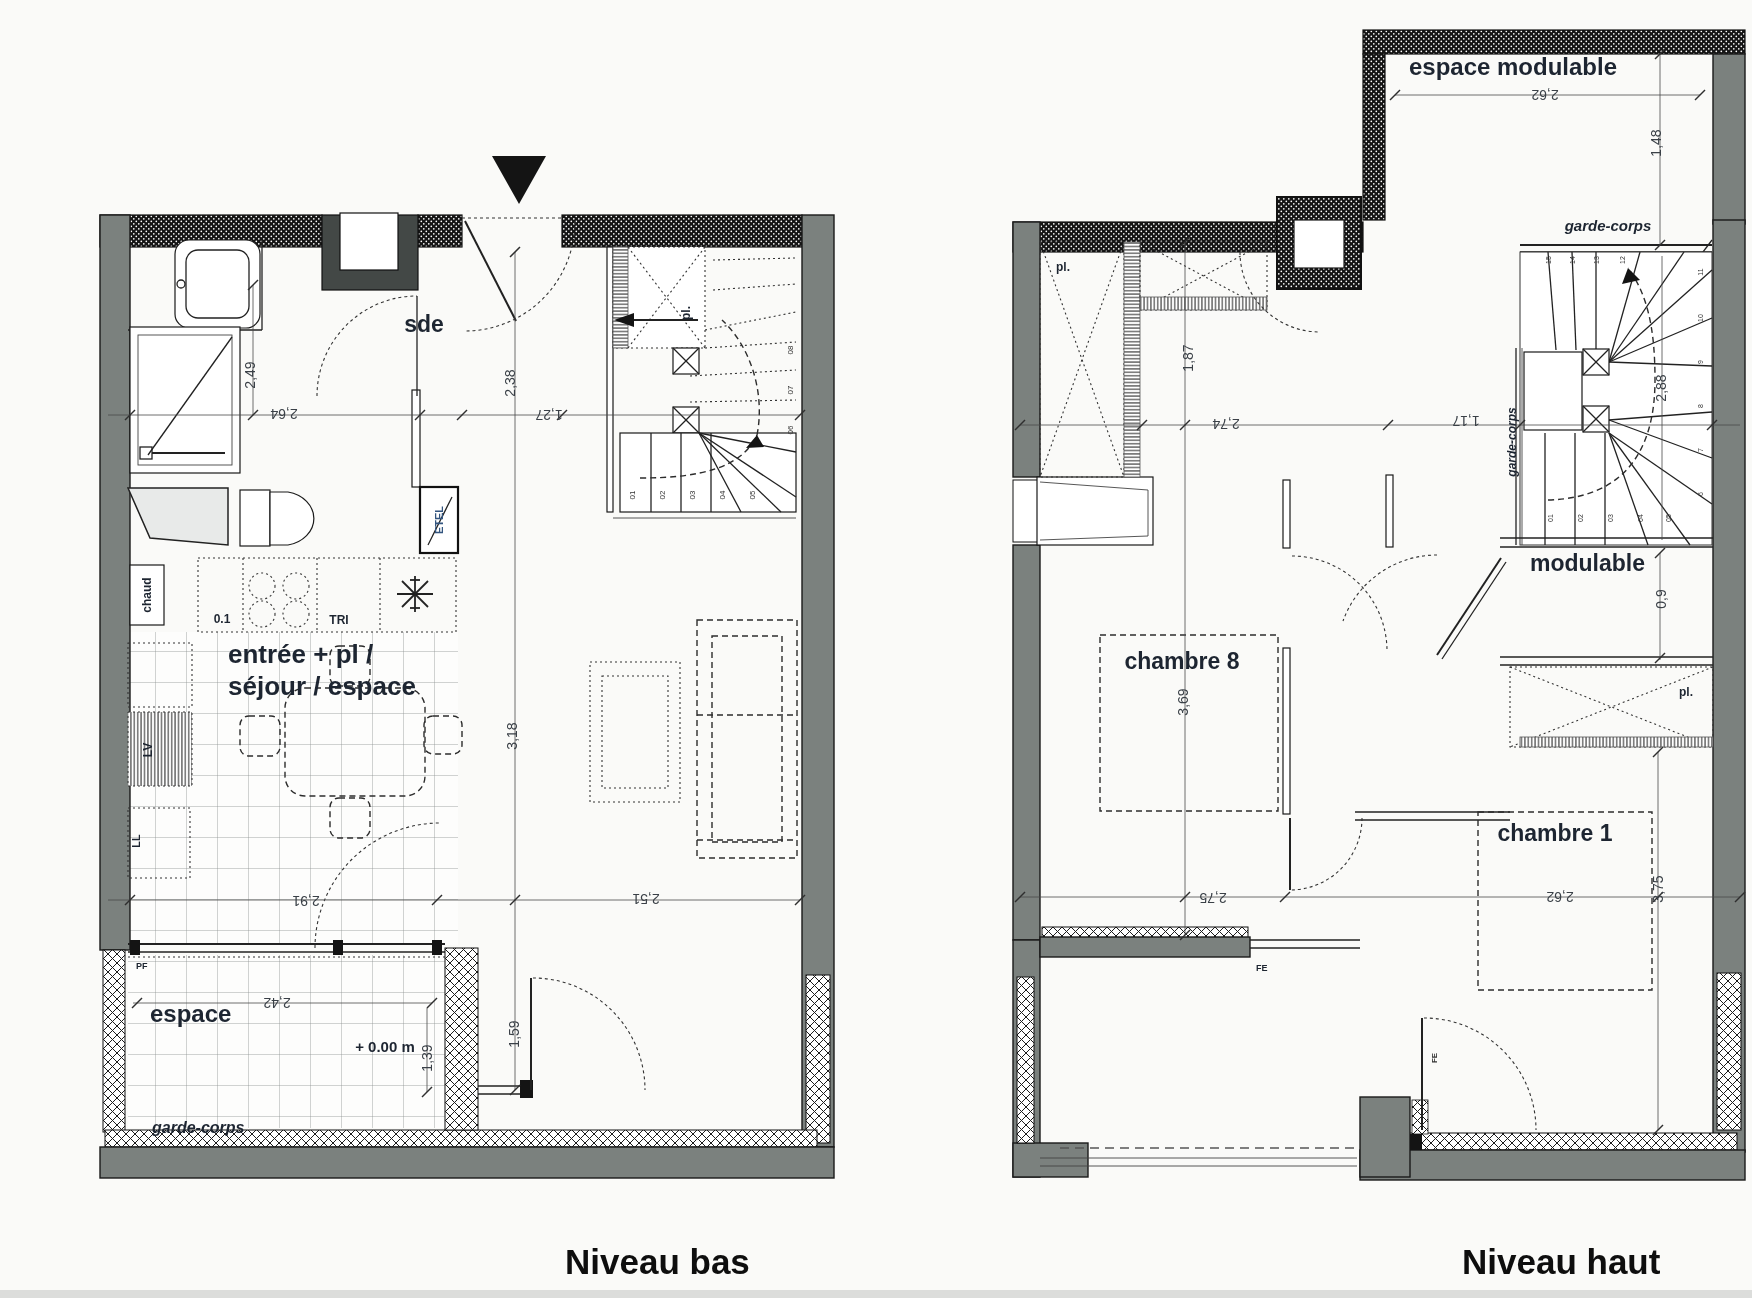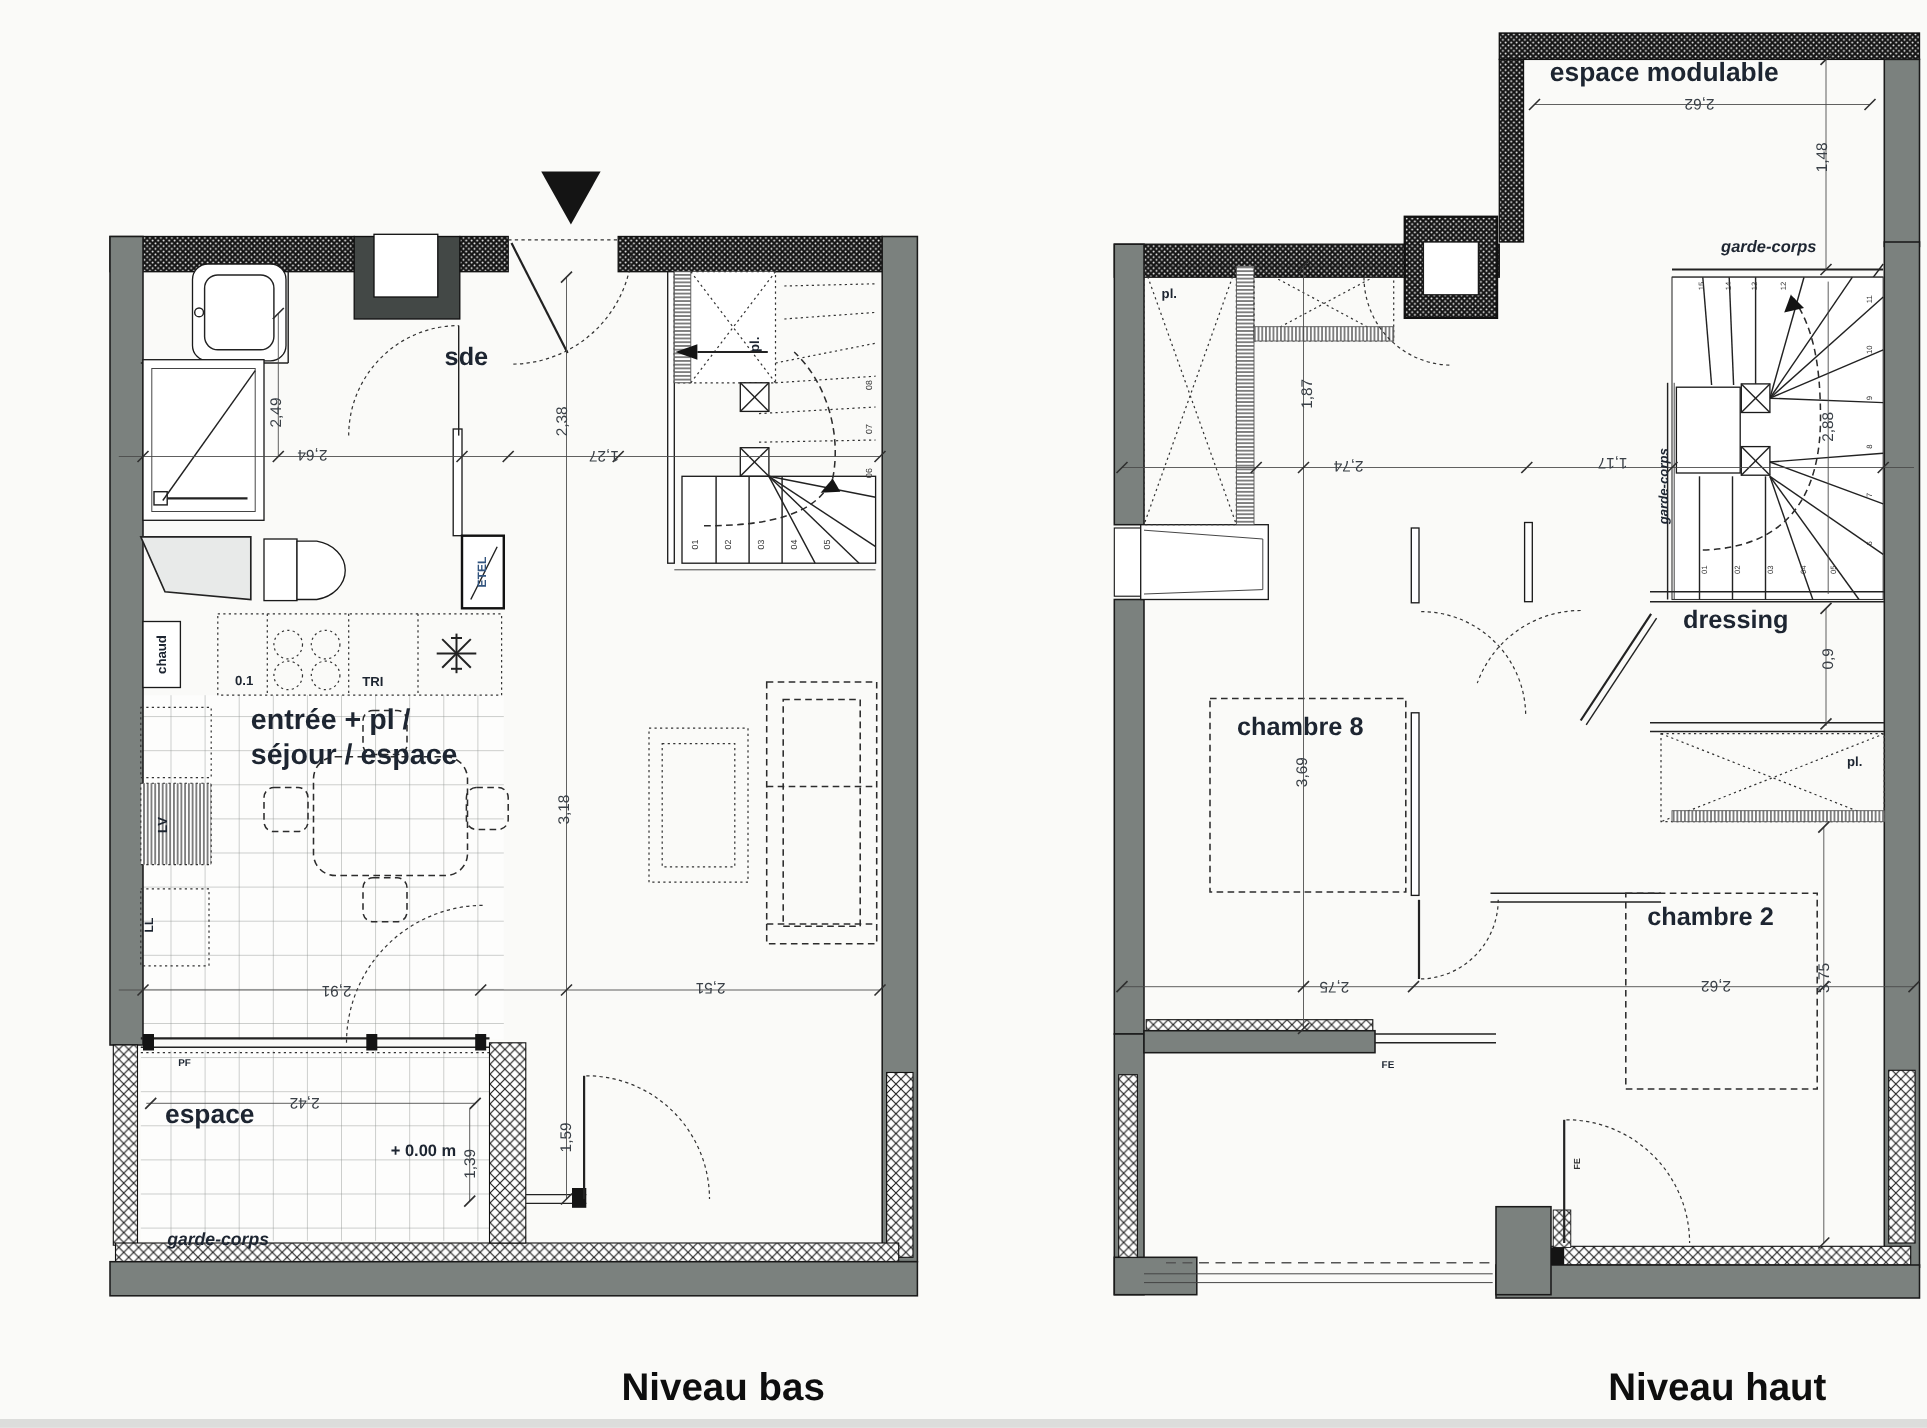--- a/index.html
+++ b/index.html
@@ -393,21 +393,21 @@
 <span class="t la b f21" style="left:228px;top:654px">entrée + pl /</span>
 <span class="t la b f21" style="left:228px;top:686px">séjour / espace</span>
 <span class="t la b f24" style="left:150px;top:1014px">espace</span>
 <span class="t la b i f16" style="left:152px;top:1128px">garde-corps</span>
 <span class="t b f12 r90" style="left:147px;top:595px">chaud</span>
 <span class="t b f12" style="left:222px;top:619px">0.1</span>
 <span class="t b f12" style="left:339px;top:620px">TRI</span>
 <span class="t b f11 r90 blue" style="left:439px;top:520px">ETEL</span>
 <span class="t b f12 r90" style="left:148px;top:750px">LV</span>
 <span class="t b f11 r90" style="left:136px;top:841px">LL</span>
-<span class="t la b f9" style="left:162px;top:966px">PF</span>
+<span class="t la b f9" style="left:136px;top:966px">PF</span>
 <span class="t b f15" style="left:385px;top:1046px">+ 0.00 m</span>
 <span class="t f14 r90" style="left:250px;top:375px">2,49</span>
 <span class="t f14 r180" style="left:284px;top:414px">2,64</span>
 <span class="t f14 r90" style="left:510px;top:383px">2,38</span>
 <span class="t f14 r180" style="left:549px;top:415px">1,27</span>
 <span class="t f14 r90" style="left:512px;top:736px">3,18</span>
 <span class="t f14 r180" style="left:306px;top:901px">2,91</span>
 <span class="t f14 r180" style="left:646px;top:899px">2,51</span>
 <span class="t f14 r180" style="left:277px;top:1003px">2,42</span>
 <span class="t f14 r90" style="left:427px;top:1058px">1,39</span>
@@ -417,23 +417,23 @@
 <span class="t f8 r90" style="left:692px;top:495px">03</span>
 <span class="t f8 r90" style="left:722px;top:495px">04</span>
 <span class="t f8 r90" style="left:752px;top:495px">05</span>
 <span class="t f8 r90" style="left:790px;top:430px">06</span>
 <span class="t f8 r90" style="left:790px;top:390px">07</span>
 <span class="t f8 r90" style="left:790px;top:350px">08</span>
 
 <span class="t b f24" style="left:1513px;top:67px">espace modulable</span>
 <span class="t b f20" style="left:1063px;top:267px">pl.</span>
 <span class="t b f20" style="left:1686px;top:692px">pl.</span>
-<span class="t la b f23" style="left:1530px;top:563px">dressing</span>
+<span class="t la b f23" style="left:1530px;top:563px">modulable</span>
 <span class="t b f23" style="left:1182px;top:661px">chambre 8</span>
-<span class="t b f23" style="left:1555px;top:833px">chambre 2</span>
+<span class="t b f23" style="left:1555px;top:833px">chambre 1</span>
 <span class="t b i f15" style="left:1608px;top:225px">garde-corps</span>
 <span class="t b i f12 r90" style="left:1512px;top:442px">garde-corps</span>
 <span class="t la b f9" style="left:1256px;top:968px">FE</span>
 <span class="t b f8 r90" style="left:1434px;top:1058px">FE</span>
 <span class="t f14 r180" style="left:1545px;top:95px">2,62</span>
 <span class="t f14 r90" style="left:1656px;top:143px">1,48</span>
 <span class="t f14 r90" style="left:1188px;top:358px">1,87</span>
 <span class="t f14 r180" style="left:1226px;top:424px">2,74</span>
 <span class="t f14 r180" style="left:1466px;top:421px">1,17</span>
 <span class="t f14 r90" style="left:1661px;top:388px">2,88</span>

